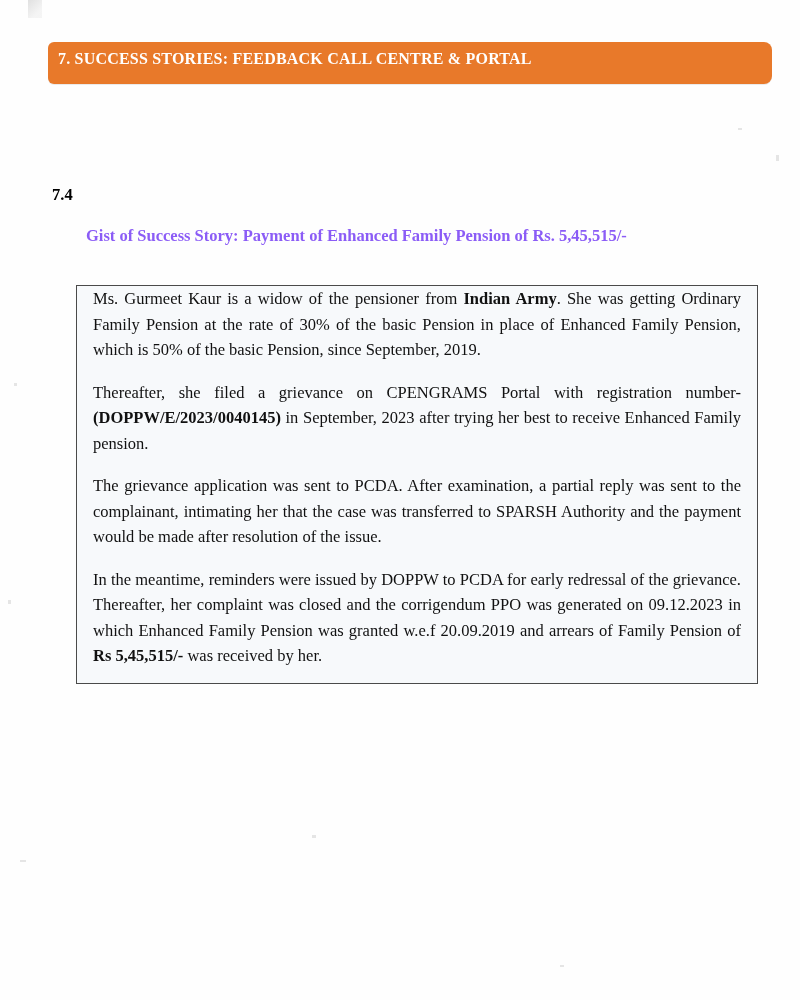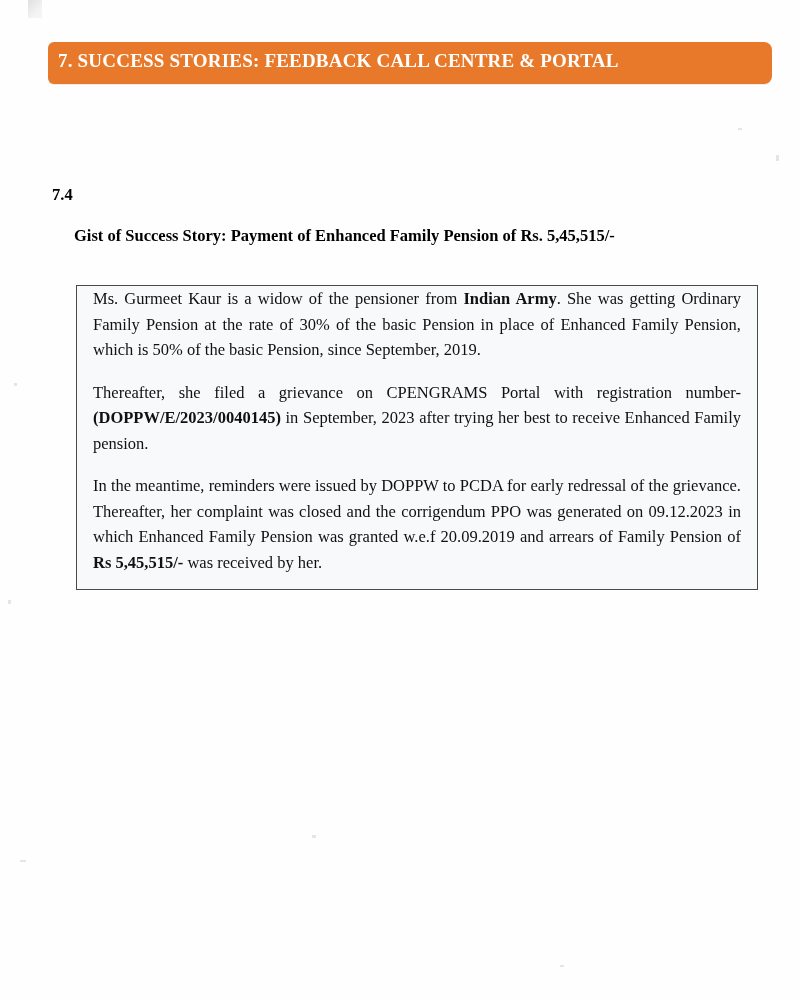--- a/index.html
+++ b/index.html
@@ -36,48 +36,48 @@
     background: #e8792a;
     border-radius: 6px 8px 8px 6px;
     box-shadow: 0 1px 0 rgba(0,0,0,.08);
   }
   .header-banner .banner-text {
     position: absolute;
     left: 10px;
     top: 8px;
     font-family: "Liberation Serif", serif;
     font-weight: bold;
-    font-size: 19px;
+    font-size: 16px;
     letter-spacing: .2px;
     color: #ffffff;
     white-space: nowrap;
   }
   .section-line {
     position: absolute;
     font-weight: bold;
     font-size: 16.5px;
     color: #000000;
   }
   #sec-number {
     left: 52px;
     top: 185px;
   }
   #sec-name {
     left: 90px;
     top: 185px;
   }
   .gist-block {
     position: absolute;
-    left: 74px;
+    left: 86px;
     top: 219px;
     width: 680px;
     font-weight: bold;
     font-size: 16.5px;
     line-height: 34px;
-    color: #000000;
+    color: #8b5cf6;
   }
   .gist-line2 {
     position: absolute;
     left: 80px;
     top: 251px;
     font-weight: bold;
     font-size: 16.5px;
     color: #000;
     margin-top: 36px;
   }
@@ -136,16 +136,17 @@
   </div>
 
   <div class="section-line" id="sec-number">7.4</div>
 
   <div class="gist-block">Gist of Success Story: Payment of Enhanced Family Pension of Rs. 5,45,515/-</div>
   <div class="gist-line2">after  4 years</div>
 
   <div class="story-box" id="story-box" style="border-color: rgb(74, 74, 74); background: rgb(247, 249, 251);">
       <p><span>Ms. Gurmeet Kaur is a widow of the pensioner from </span><b>Indian Army</b><span>. She was getting Ordinary  Family Pension  at the rate of 30% of  the basic Pension in place of Enhanced Family Pension, which is 50% of the basic Pension, since September, 2019.</span></p>
       <p><span>Thereafter, she filed a grievance on CPENGRAMS Portal with registration number- </span><b>(DOPPW/E/2023/0040145)</b><span> in  September, 2023 after trying her best to receive Enhanced Family pension.</span></p>
+      <p><span>The grievance application was sent  to PCDA. After examination, a partial reply was sent to the complainant, intimating her that the case was transferred to SPARSH Authority and the payment would be made after resolution of the issue.</span></p>
       <p><span>In the meantime, reminders were issued by DOPPW to PCDA  for early redressal of the grievance. Thereafter, her complaint was closed and the corrigendum PPO was generated on 09.12.2023 in which Enhanced  Family Pension  was  granted w.e.f 20.09.2019 and arrears of Family Pension of </span><b>Rs 5,45,515/-</b><span>  was received by her.</span></p>
     </div>
 
 </div>
 
 </body></html>

